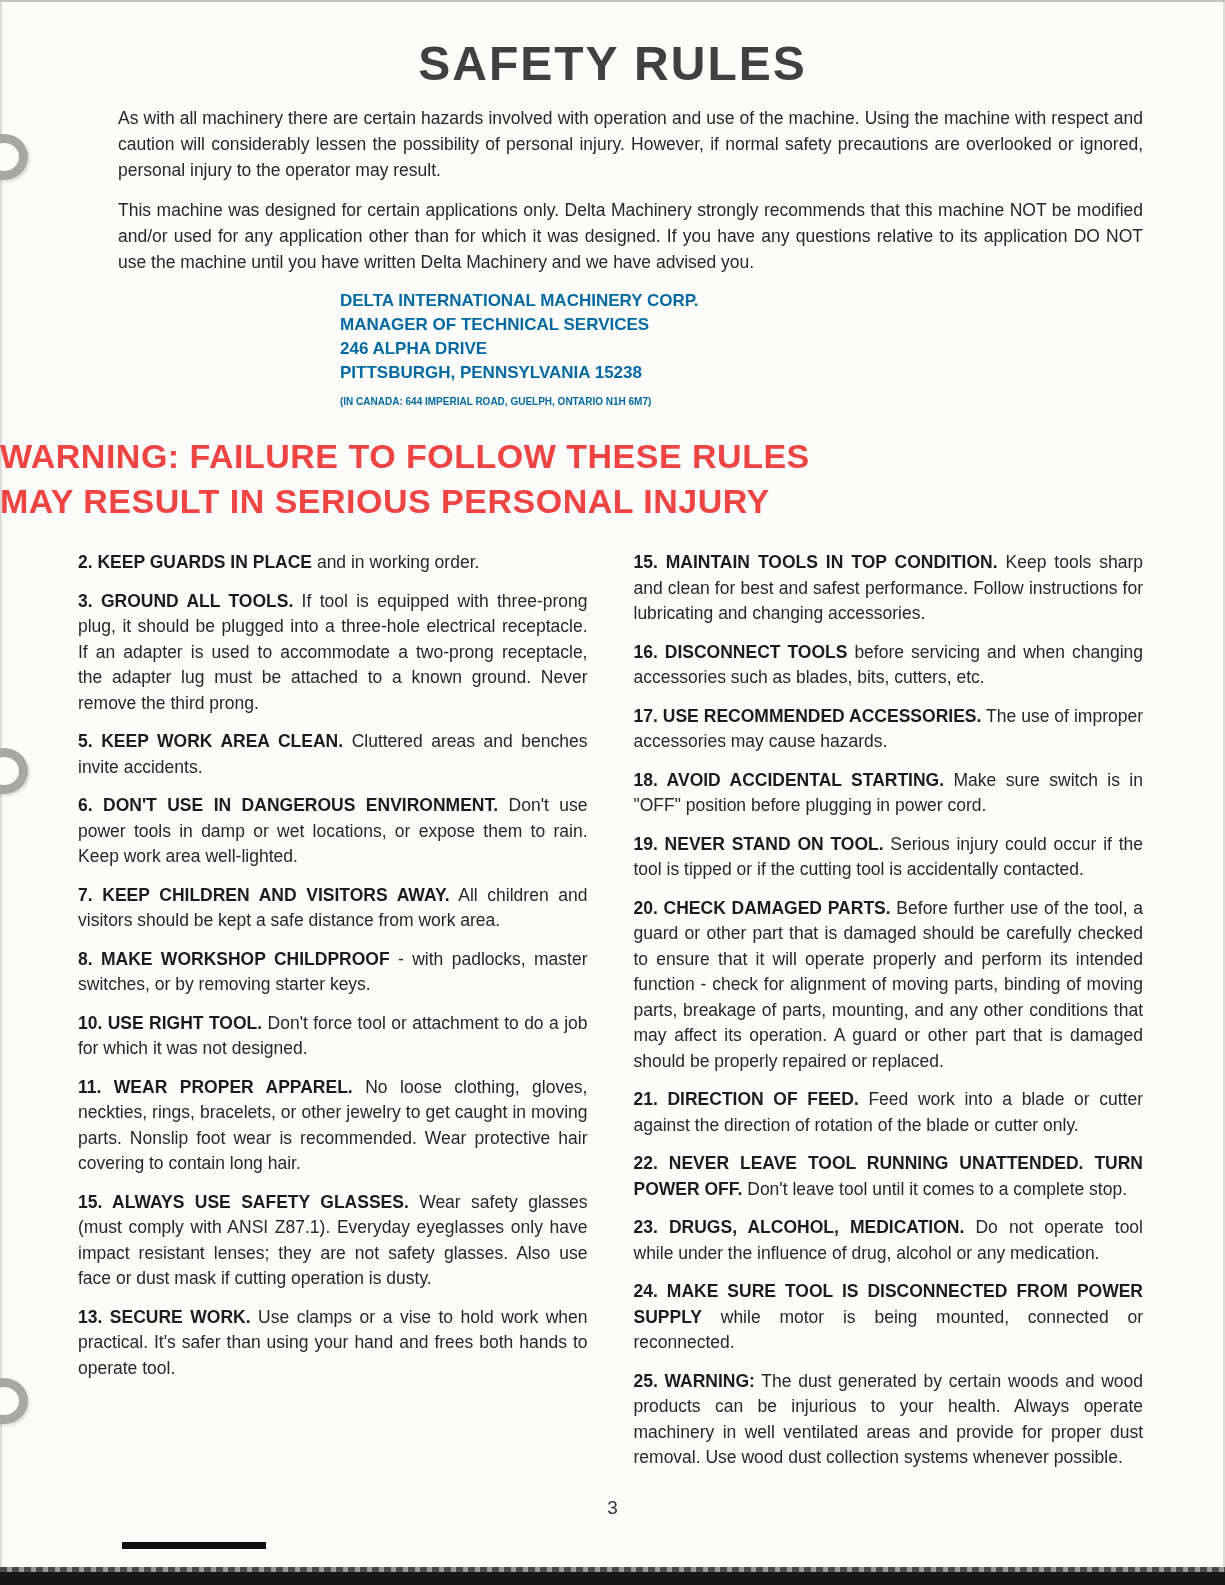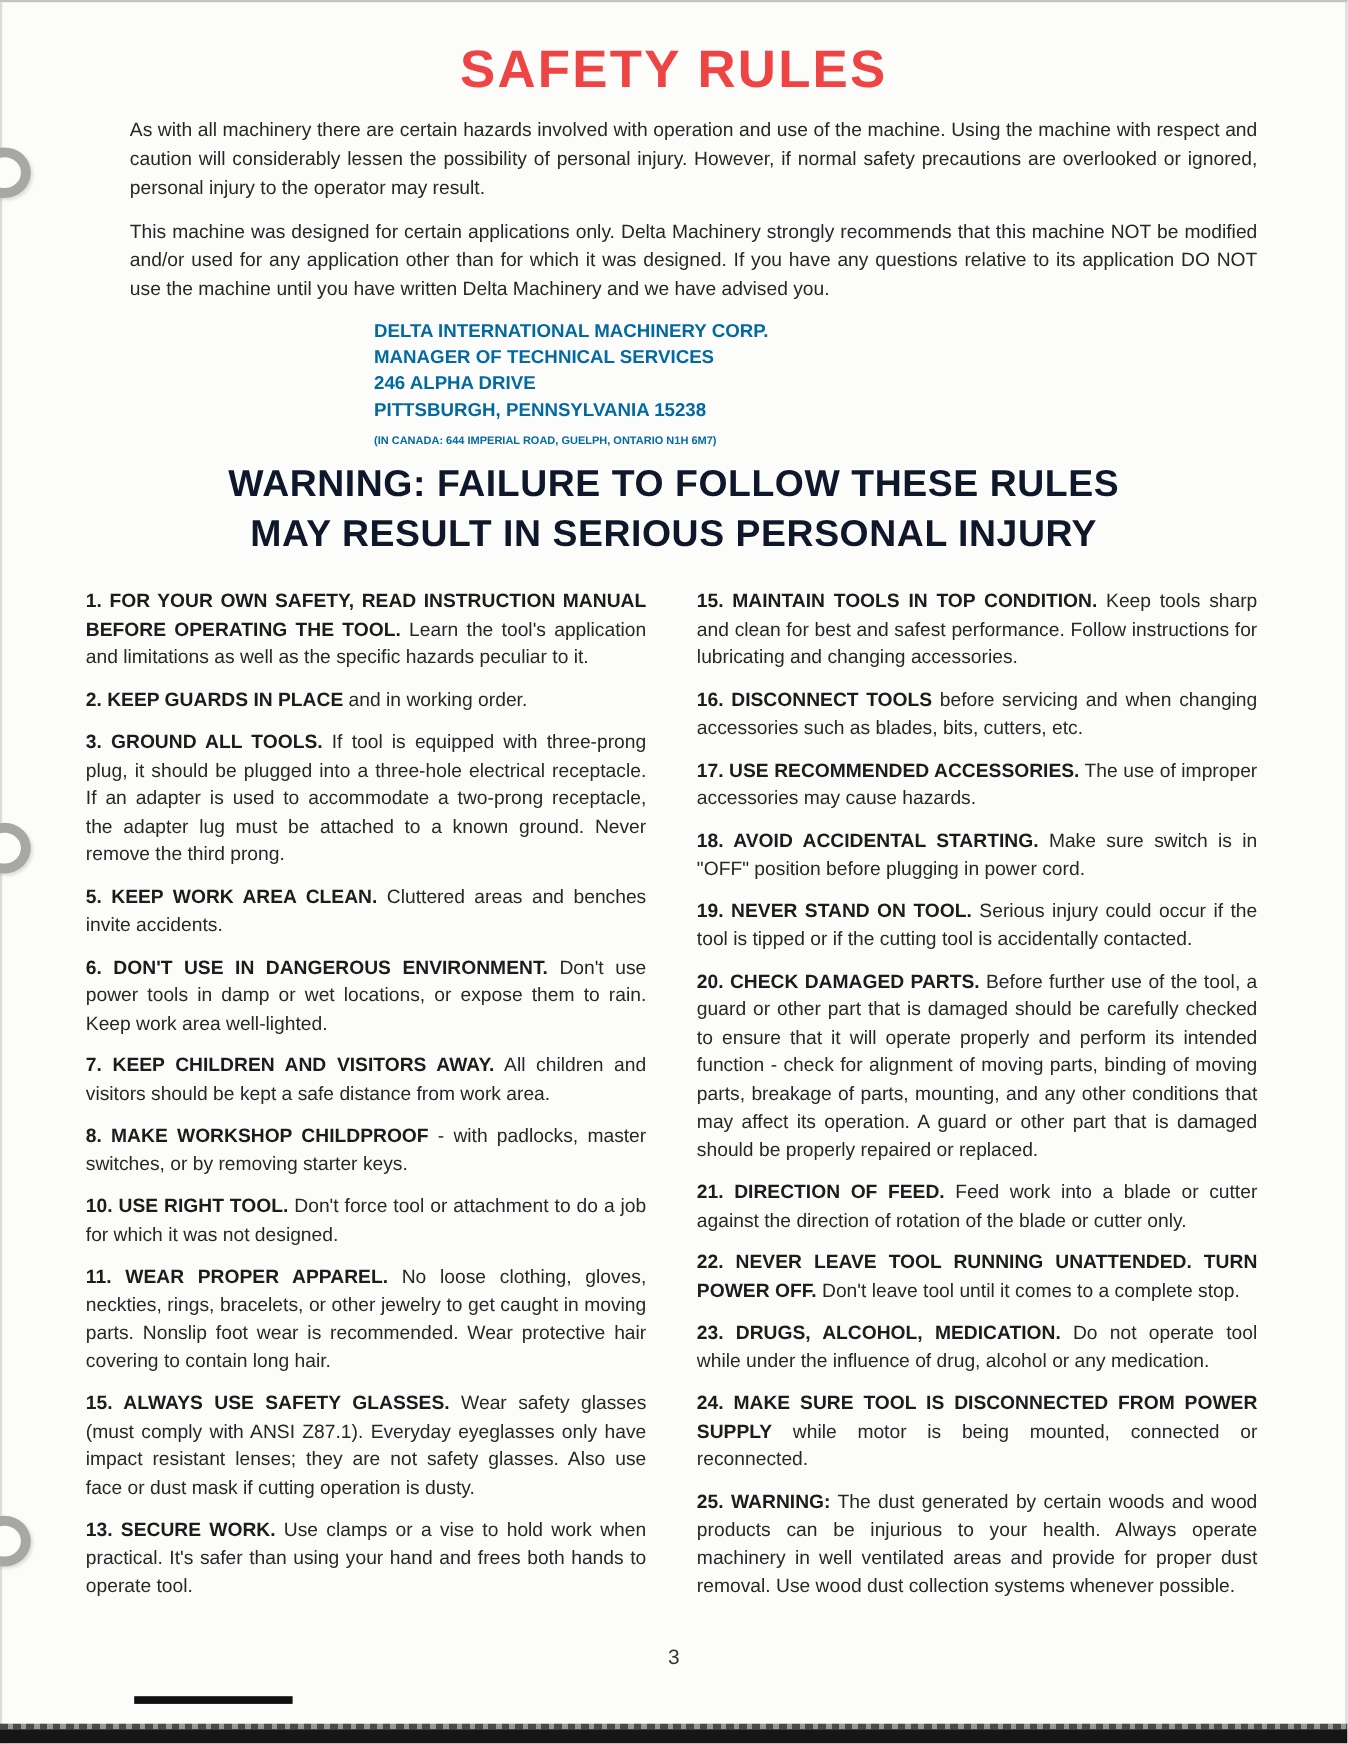--- a/index.html
+++ b/index.html
@@ -6,33 +6,33 @@
   html,body { width:1225px; }
   body { background:#dededb; font-family:"Liberation Sans", sans-serif; }
   .page {
     position:relative; width:1225px; height:1585px; overflow:hidden;
     background:#fcfcfa; color:#262626;
     border-top:2px solid #c3c3c0;
     box-shadow: inset 2px 0 0 #dcdcd9, inset -2px 0 0 #dcdcd9;
   }
   .title {
     text-align:center; font-weight:bold; font-size:48px; letter-spacing:2px;
-    padding-top:34px; color:#ef4444;
+    padding-top:34px; color:#404040;
   }
   .intro { padding:14px 82px 0 78px;margin-left:40px; }
   .intro p {
     font-size:17.5px; line-height:26px; text-align:justify;
     margin-bottom:14px; color:#272727;
   }
   .address { margin-left:340px; margin-top:2px; font-weight:bold;
     font-size:17px; line-height:24px; color:#0369a1; }
   .address .small { font-size:10px; margin-top:5px; }
   .warning {
-    text-align:center; font-weight:bold; font-size:34px; line-height:45px;
-    margin-top:4px; letter-spacing:.5px; color:#0f172a;
+    font-weight:bold; font-size:34px; line-height:45px;
+    margin-top:20px; letter-spacing:.5px; color:#ef4444;
   }
   .columns { display:flex; gap:46px; padding:26px 82px 0 78px; }
   .col { flex:1; min-width:0; }
   .rule {
     font-size:17.5px; line-height:25.5px; text-align:justify;
     margin-bottom:13px; color:#272727;
   }
   .rule b { color:#1c1c1c; }
   .pagenum { position:absolute; bottom:66px; left:0; width:100%;
     text-align:center; font-size:19px; color:#333; }
@@ -71,21 +71,20 @@
     <div class="small">(IN CANADA: 644 IMPERIAL ROAD, GUELPH, ONTARIO N1H 6M7)</div>
   </div>
 
   <div class="warning">
     <div>WARNING: FAILURE TO FOLLOW THESE RULES</div>
     <div>MAY RESULT IN SERIOUS PERSONAL INJURY</div>
   </div>
 
   <div class="columns">
     <div class="col">
-      <p class="rule"><b>1.  FOR YOUR OWN SAFETY, READ INSTRUCTION MANUAL BEFORE OPERATING THE TOOL.</b><span> Learn the tool's application and limitations as well as the specific hazards peculiar to it.</span></p>
       <p class="rule"><b>2.  KEEP GUARDS IN PLACE</b><span> and in working order.</span></p>
       <p class="rule"><b>3.  GROUND ALL TOOLS.</b><span> If tool is equipped with three-prong plug, it should be plugged into a three-hole electrical receptacle. If an adapter is used to accommodate a two-prong receptacle, the adapter lug must be attached to a known ground. Never remove the third prong.</span></p>
       <p class="rule"><b>5.  KEEP WORK AREA CLEAN.</b><span> Cluttered areas and benches invite accidents.</span></p>
       <p class="rule"><b>6.  DON'T USE IN DANGEROUS ENVIRONMENT.</b><span> Don't use power tools in damp or wet locations, or expose them to rain. Keep work area well-lighted.</span></p>
       <p class="rule"><b>7.  KEEP CHILDREN AND VISITORS AWAY.</b><span> All children and visitors should be kept a safe distance from work area.</span></p>
       <p class="rule"><b>8.  MAKE WORKSHOP CHILDPROOF</b><span> - with padlocks, master switches, or by removing starter keys.</span></p>
       <p class="rule"><b>10.  USE RIGHT TOOL.</b><span> Don't force tool or attachment to do a job for which it was not designed.</span></p>
       <p class="rule"><b>11.  WEAR PROPER APPAREL.</b><span> No loose clothing, gloves, neckties, rings, bracelets, or other jewelry to get caught in moving parts. Nonslip foot wear is recommended. Wear protective hair covering to contain long hair.</span></p>
       <p class="rule"><b>15.  ALWAYS USE SAFETY GLASSES.</b><span> Wear safety glasses (must comply with ANSI Z87.1). Everyday eyeglasses only have impact resistant lenses; they are not safety glasses. Also use face or dust mask if cutting operation is dusty.</span></p>
       <p class="rule"><b>13.  SECURE WORK.</b><span> Use clamps or a vise to hold work when practical. It's safer than using your hand and frees both hands to operate tool.</span></p>

